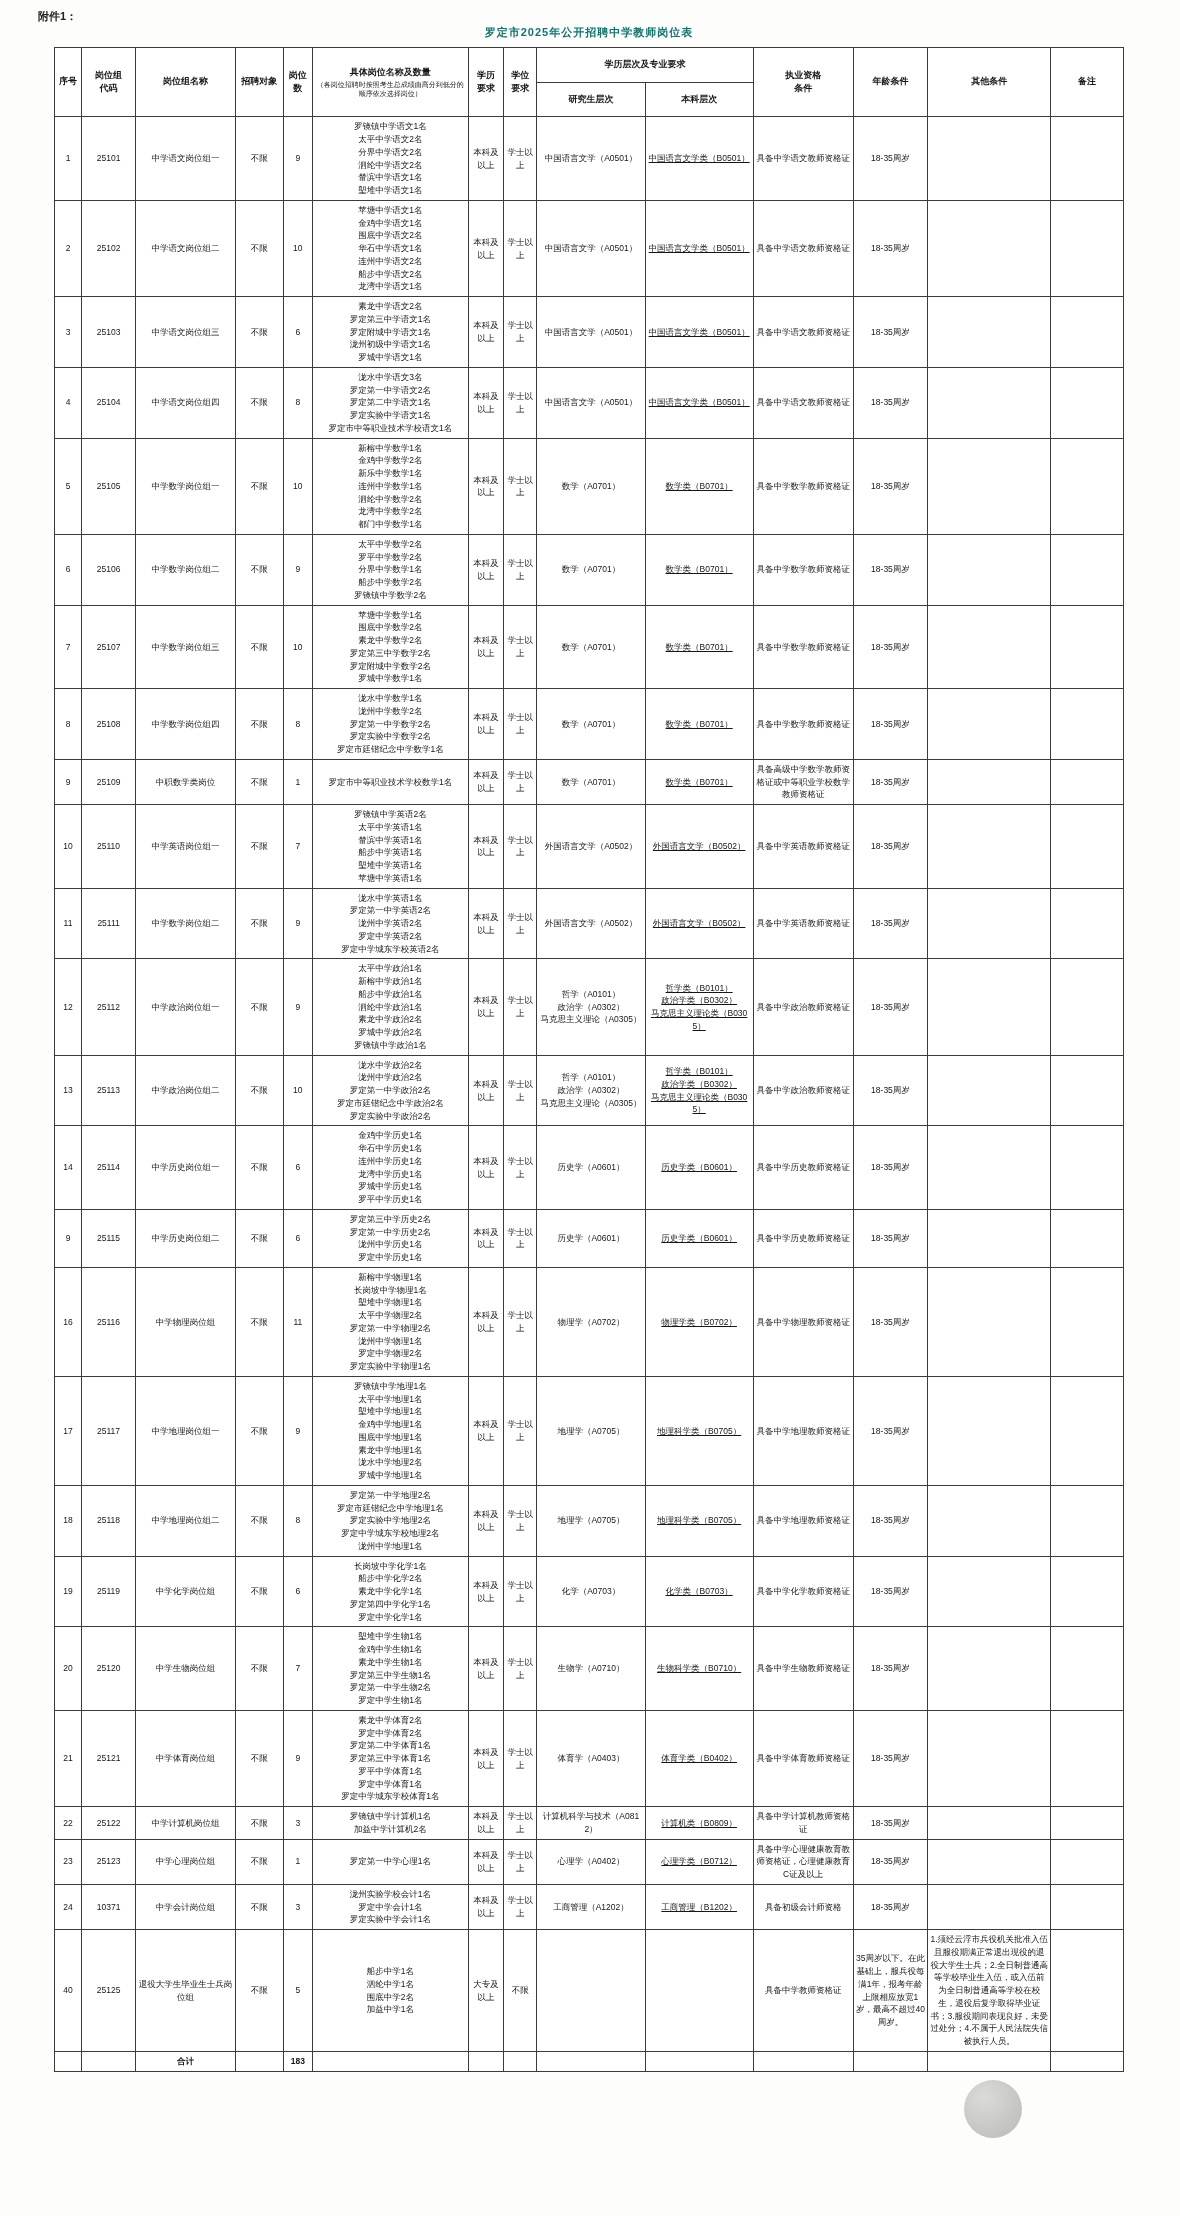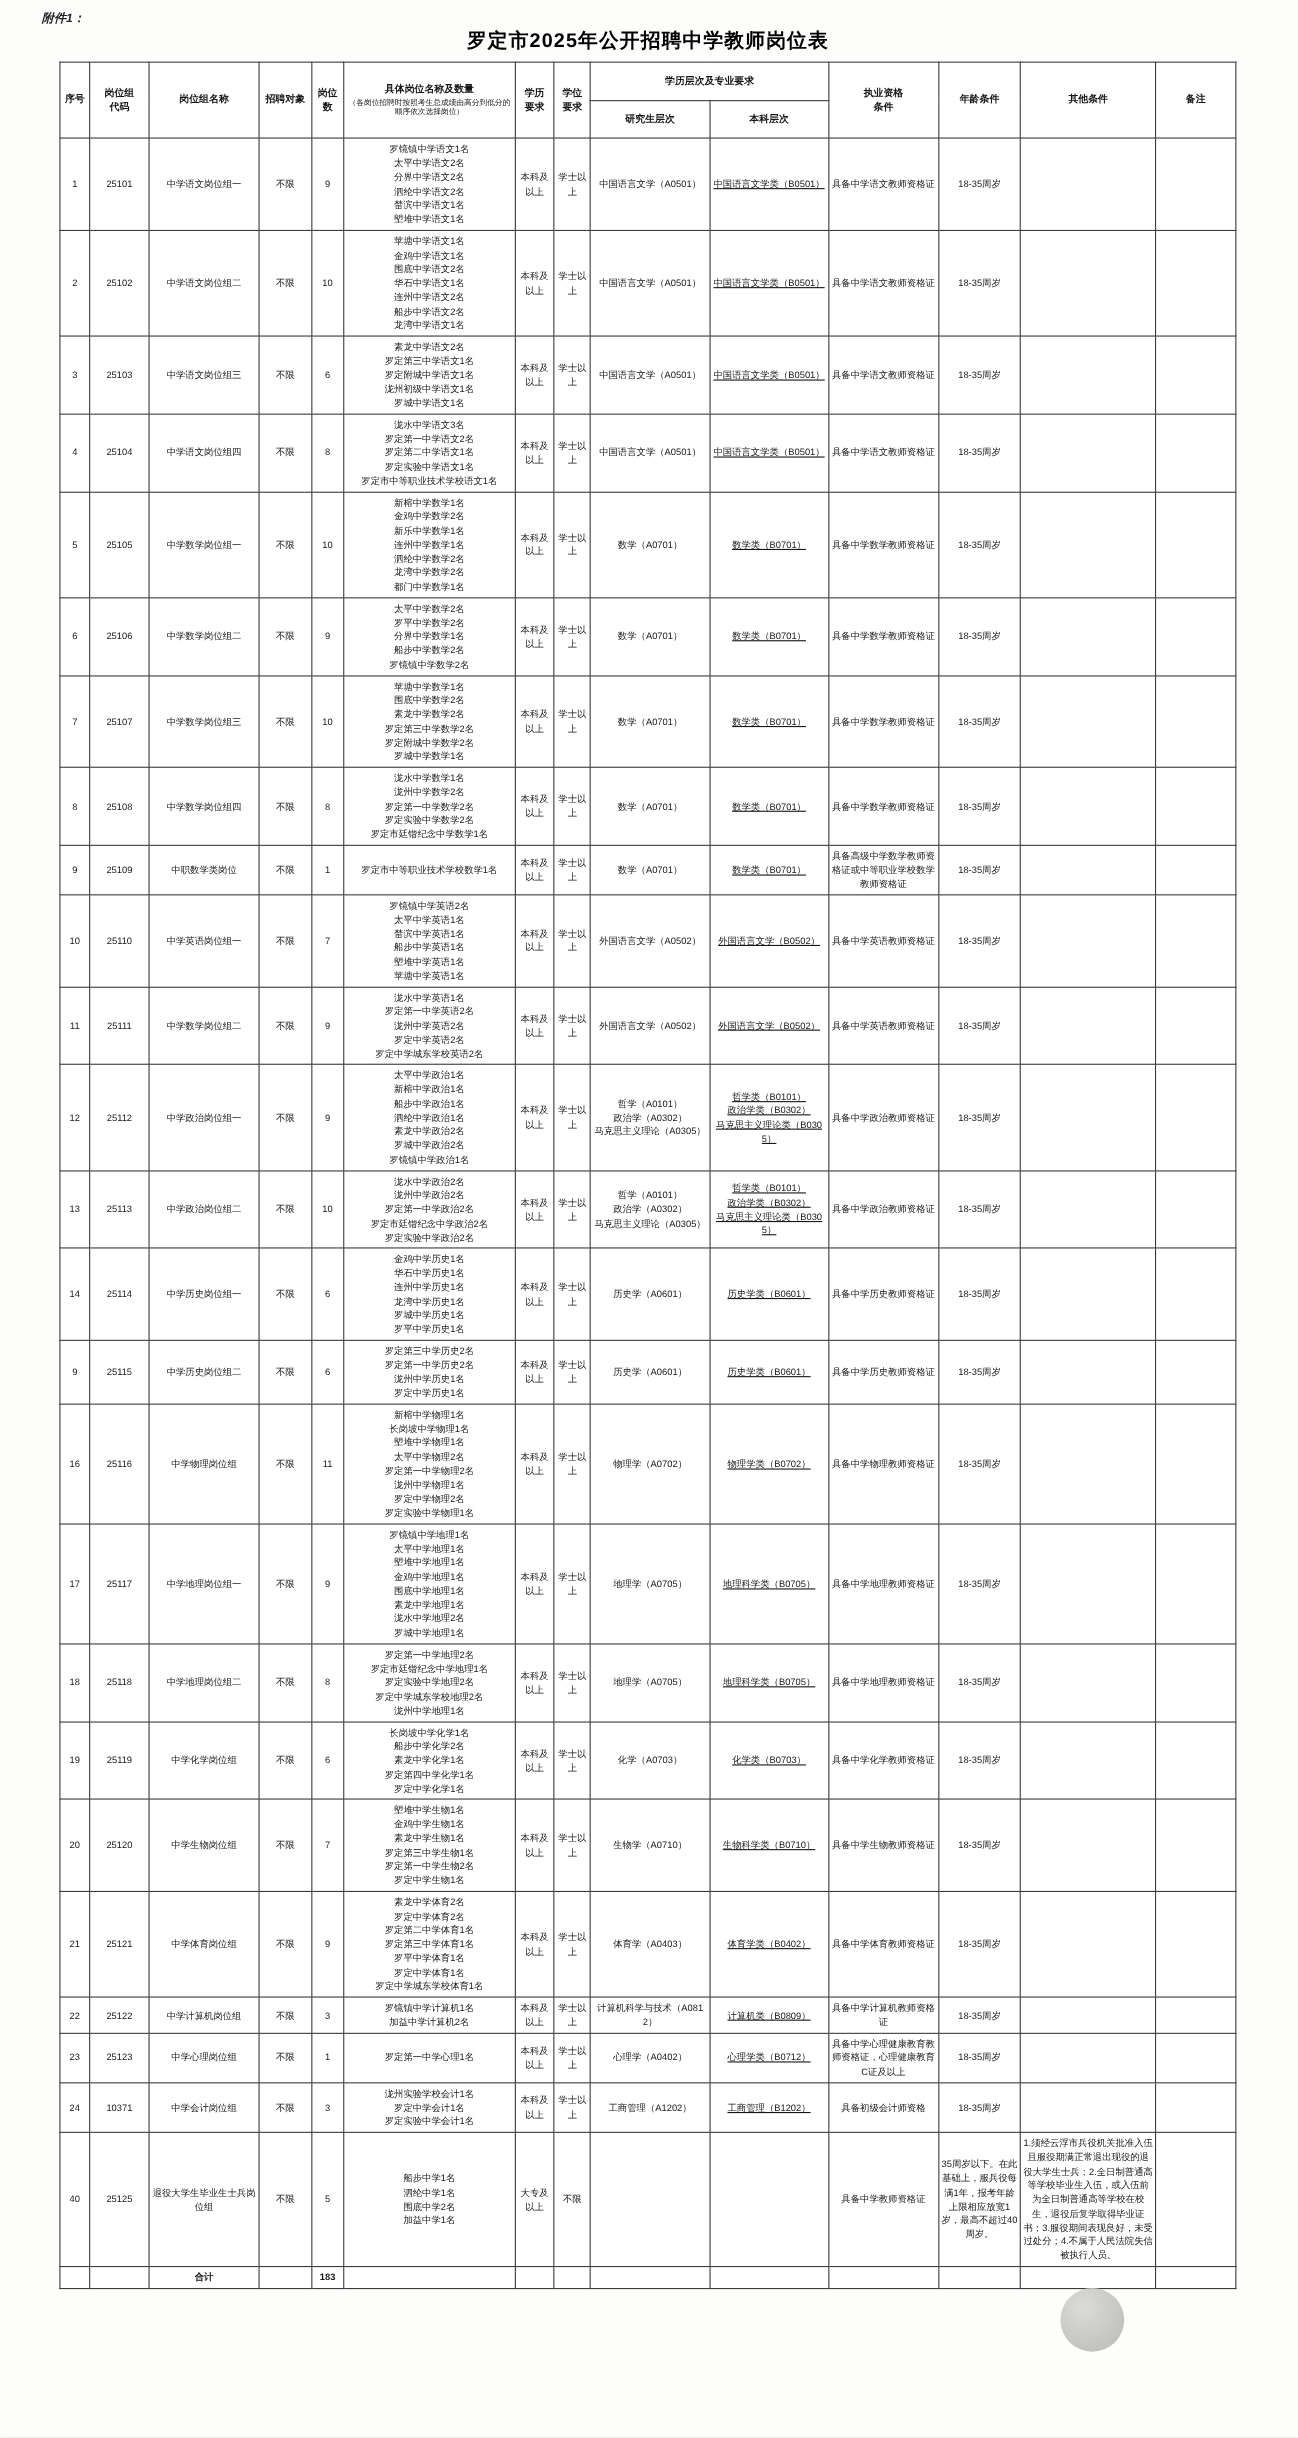--- a/index.html
+++ b/index.html
@@ -13,26 +13,26 @@
     position:relative;
     width:1180px;
     height:2216px;
     margin:0 auto;
     background:#fdfdfc;
     overflow:hidden;
     box-shadow:0 0 6px rgba(0,0,0,.15);
   }
   .attachment-label {
     position:absolute; top:9px; left:38px;
-    font-size:11px; font-weight:bold; color:#222;font-style:italic;
+    font-size:11px; font-weight:bold; color:#222;
   }
   .doc { position:absolute; top:22px; left:54px; width:1070px; }
   .doc-title {
-    text-align:center; font-size:18px; font-weight:bold;
-    color:#000000; padding:3px 0 7px 0; letter-spacing:1px;
+    text-align:center; font-size:11px; font-weight:bold;
+    color:#0f766e; padding:3px 0 7px 0; letter-spacing:1px;
   }
   table.job-table {
     border-collapse:collapse; table-layout:fixed; width:100%;
     background:#fff;
   }
   .job-table th, .job-table td {
     border:1px solid #3b3b3b;
     text-align:center; vertical-align:middle;
     padding:3px 2px;
     font-size:8.5px; line-height:1.5;

